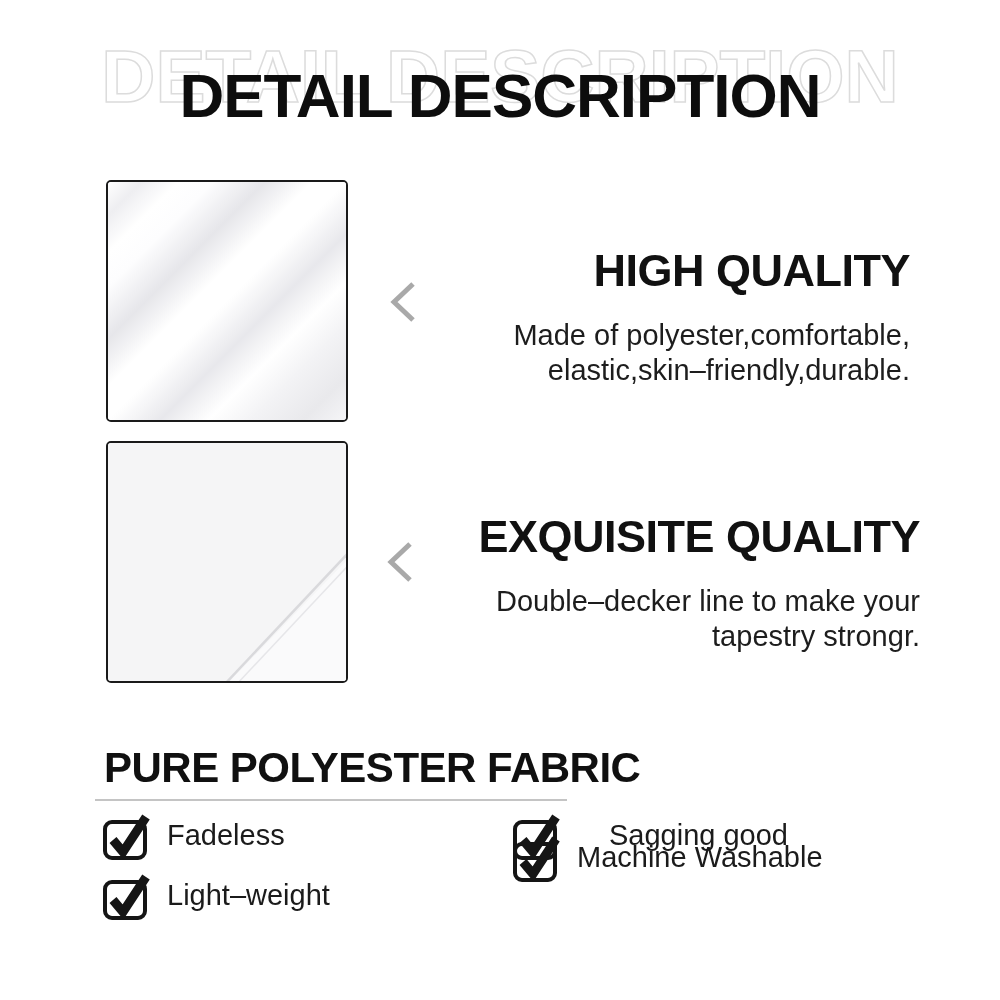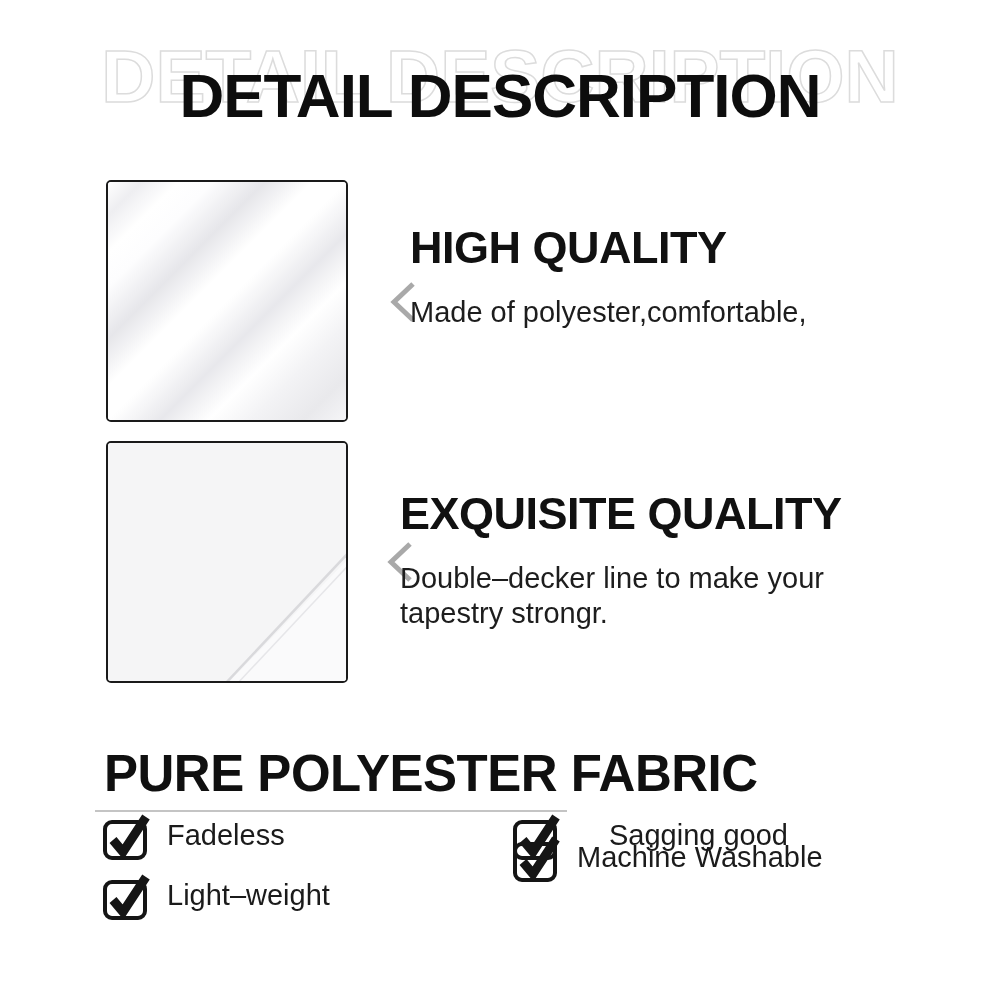--- a/index.html
+++ b/index.html
@@ -41,34 +41,34 @@
       #fdfdfe 22%, #e6e6ea 33%, #ffffff 43%,
       #ffffff 50%, #e8e8ec 61%, #ffffff 71%,
       #f3f3f5 80%, #e9e9ec 91%, #f5f5f7 100%);
   }
   .fabric-hem{display:block;width:100%;height:100%;}
   
   .chev{position:absolute;}
   .chev-1{left:387px;top:279px;}
   .chev-2{left:384px;top:539px;}
   
-  .feature-text{position:absolute;text-align:left;color:#1f1f1f;}
+  .feature-text{position:absolute;text-align:right;color:#1f1f1f;margin-top:23px;}
   .feature-text-1{left:410px;top:224px;width:500px;}
   .feature-text-2{left:400px;top:490px;width:520px;}
   .feature-heading{
     font-size:45px;font-weight:700;color:#111111;
     letter-spacing:-0.5px;line-height:48px;white-space:nowrap;
   }
   .feature-desc{margin-top:23px;font-size:29px;line-height:35px;color:#1d1d1d;}
   .desc-line{white-space:nowrap;}
   
   .fabric-heading{
     position:absolute;left:95px;top:744px;
     width:472px;
-    font-size:51px;font-weight:700;color:#101010;
+    font-size:42px;font-weight:700;color:#101010;
     letter-spacing:-0.5px;
     padding:0 0 7px 9px;
     border-bottom:2px solid #c4c4c4;
     white-space:nowrap;box-sizing:border-box;
   }
   .check-item{
     position:absolute;display:flex;align-items:center;height:50px;
   }
   .ci-0{left:100px;top:810px;text-align:center;}
   .ci-1{left:100px;top:870px;}
@@ -93,20 +93,21 @@
     <div class="photo photo-1">
       <div class="fabric-folds"></div>
     </div>
     <svg class="chev chev-1" width="32" height="46" viewBox="0 0 32 46">
       <path d="M26 5 L7 23 L26 41" fill="none" stroke="#a9a9a9" stroke-width="5"></path>
     </svg>
     <div class="feature-text feature-text-1">
       <div class="feature-heading">HIGH QUALITY</div>
       <div class="feature-desc">
         <div class="desc-line">Made of polyester,comfortable,</div>
+        <div class="desc-line">elastic,skin–friendly,durable.</div>
       </div>
     </div>
   </div>
 
   <div>
     <div class="photo photo-2">
       <svg class="fabric-hem" viewBox="0 0 238 238">
         <rect x="0" y="0" width="238" height="238" fill="#f5f5f6"></rect>
         <polygon points="120,240 240,116 240,240" fill="#fafafb"></polygon>
         <line x1="116" y1="242" x2="244" y2="106" stroke="#d9d9dc" stroke-width="2.5"></line>

